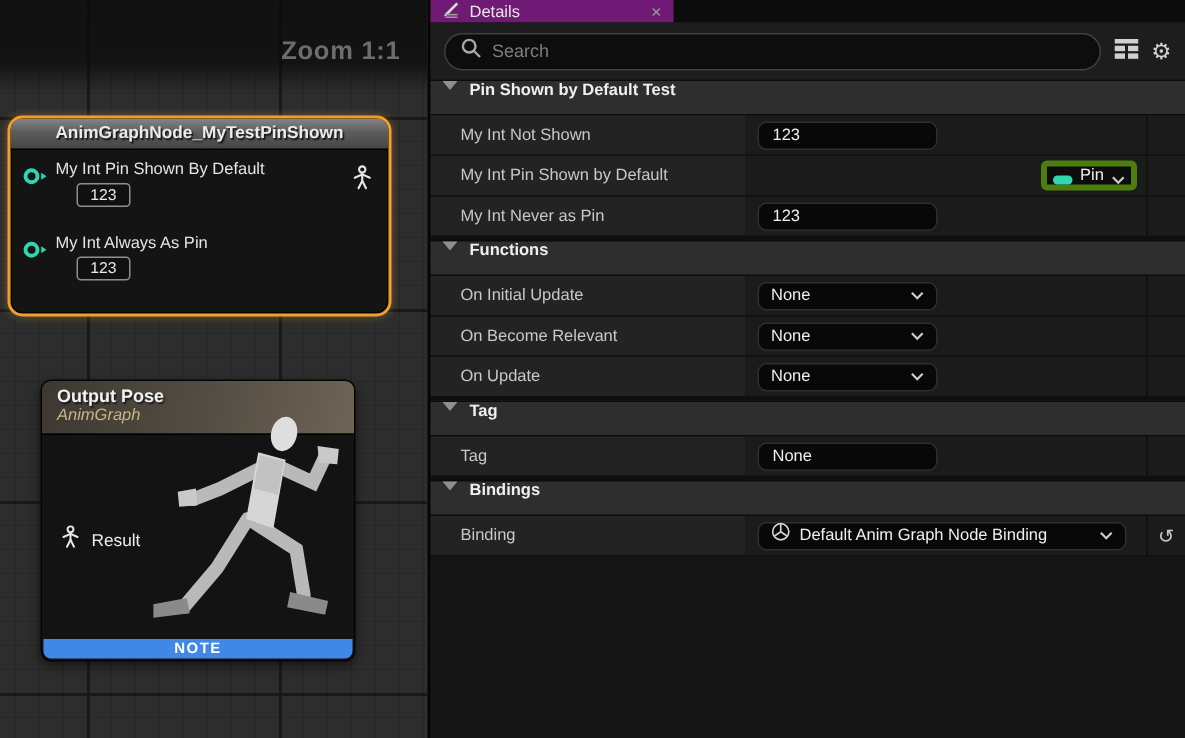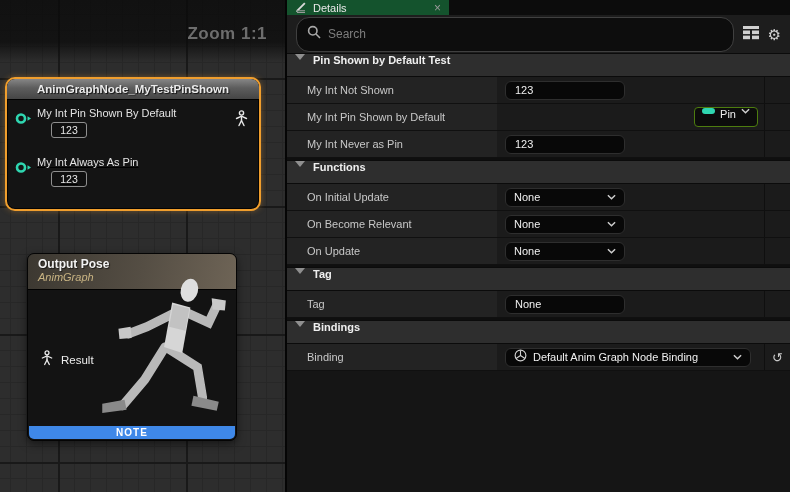--- a/index.html
+++ b/index.html
@@ -77,32 +77,32 @@
   }
   .note-text{ font-size:10px; font-weight:bold; color:#fff; letter-spacing:1px; }
 
   
   .details-panel{
     width:505px; height:492px; display:flex; flex-direction:column;
     background:#151515; border-left:2px solid #050505;
   }
   .tab-bar{ height:15px; display:flex; background:#0c0c0c; flex:0 0 auto; }
   .tab{ display:flex; align-items:center; gap:6px; padding:0 8px; }
-  .tab.active{ width:162px; background:#14532d;align-items:center; }
+  .tab.active{ width:162px; background:#701a75;align-items:center; }
   .tab.inactive{ width:166px; background:#151515; border-left:1px solid #060606; }
   .tab-label{ font-size:11px; color:#e8e8e8; }
   .tab.inactive .tab-label{ color:#ababab; }
   .tab-close{ margin-left:auto; font-size:12px; color:#9a9a9a; line-height:10px; cursor:pointer; }
 
   .search-row{
     height:38px; flex:0 0 auto; background:#1d1d1d;
     display:flex; align-items:center; padding:0 9px 0 9px;
   }
   .search-pill{
-    flex:1; height:35px; border-radius:13px; background:#0d0d0d;
+    flex:1; height:25px; border-radius:13px; background:#0d0d0d;
     border:1px solid #404040; display:flex; align-items:center; padding:0 10px; gap:7px;
   }
   .search-input{
     flex:1; background:transparent; border:none; outline:none;
     color:#cfcfcf; font-size:12px; font-family:"Liberation Sans", sans-serif;
   }
   .search-input::placeholder{ color:#7d7d7d; }
   .toolbar-icon{ margin-left:9px; color:#d0d0d0; font-size:15px; line-height:15px; cursor:pointer; }
 
   .sections{ flex:0 0 auto; background:#0f0f0f; }
@@ -129,22 +129,22 @@
     color:#f0f0f0; font-size:11px; padding:0 9px; font-family:"Liberation Sans", sans-serif;
   }
   .ue-dropdown{
     width:120px; height:19px; background:#080808; border:1px solid #2e2e2e; border-radius:6px;
     display:flex; align-items:center; padding:0 8px; gap:6px; cursor:pointer;
   }
   .ue-dropdown .dd-text{ font-size:11px; color:#f0f0f0; flex:1; white-space:nowrap;
     overflow:hidden; text-overflow:ellipsis; }
   .ue-dropdown.binding{ width:246px; }
   .pin-btn{
-    margin-left:auto; width:64px; height:20px; background:#0c0c0c; border:1px solid #4d7c0f;
-    border-radius:4px; display:flex; align-items:flex-start; justify-content:center; gap:5px; cursor:pointer;
+    margin-left:auto; width:64px; height:20px; background:#0c0c0c; border:4px solid #4d7c0f;
+    border-radius:4px; display:flex; align-items:flex-end; justify-content:center; gap:5px; cursor:pointer;
   }
   .pin-pill{ width:13px; height:6px; border-radius:3px; background:#2fd6b0; }
   .pin-btn .dd-text{ font-size:11px; color:#efefef; }
 
   .panel-rest{ flex:1; background:#151515; }
 </style>
 </head>
 <body>
 
 <div class="app">
@@ -171,21 +171,21 @@
 
       <span class="pose-pin">
         <svg width="15" height="17" viewBox="0 0 15 17" fill="none" stroke="#e8e8e8" stroke-width="1.4" stroke-linecap="round">
           <circle cx="7.5" cy="3" r="2.1"></circle>
           <path d="M2.5 8.5 L7.5 6.2 L12.5 8.5"></path>
           <path d="M7.5 6.2 V10.5"></path>
           <path d="M5 15.5 L7.5 10.5 L10 15.5"></path>
         </svg>
       </span>
 
-      <div class="npin" style="top:77px; width:100%;text-decoration:underline;">
+      <div class="npin" style="top:77px; width:100%;">
         <span class="npin-icon">
           <svg width="17" height="13" viewBox="0 0 17 13">
             <circle cx="6" cy="6.5" r="4" fill="none" stroke="#2fd6b0" stroke-width="2.6"></circle>
             <path d="M12.5 4.2 L16 6.5 L12.5 8.8 Z" fill="#2fd6b0"></path>
           </svg>
         </span>
         <div class="npin-label">My Int Always As Pin</div>
         <input class="node-int-input" value="123" style="">
       </div>
     </div>

